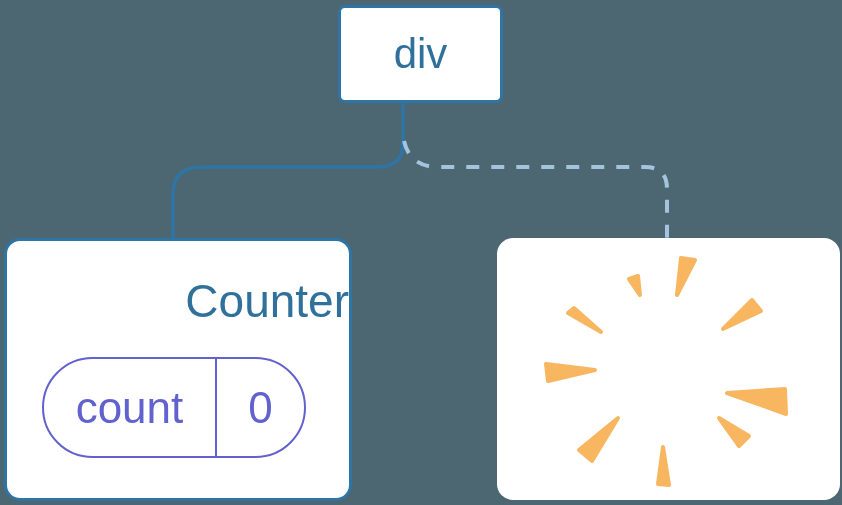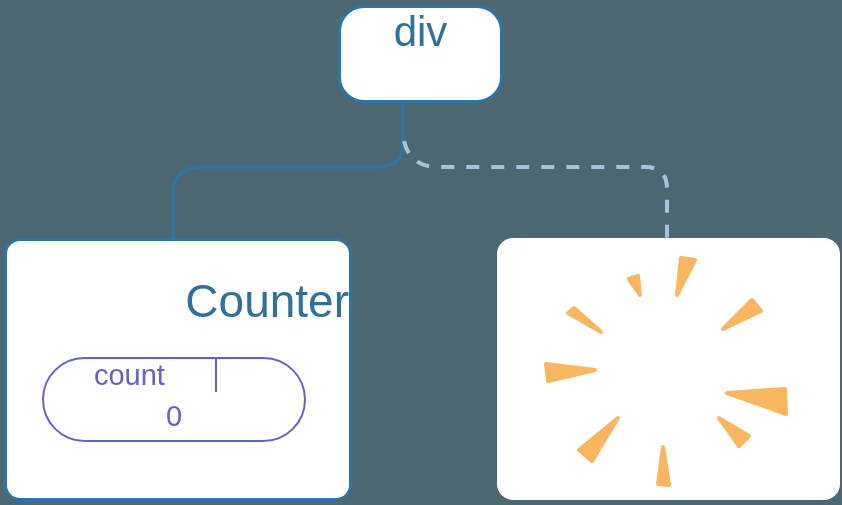--- a/index.html
+++ b/index.html
@@ -32,48 +32,47 @@
     stroke:var(--dashed-line);stroke-width:4px;stroke-dasharray:13 12;
   }
   .node{
     position:absolute;
     background:var(--node-bg);
     box-sizing:border-box;
   }
   .root-node{
     left:338px;top:5px;width:165px;height:98px;
     border:3px solid var(--node-border);
-    border-radius:26px;
-    display:flex;align-items:flex-start;justify-content:center;
+    border-radius:7px;
+    display:flex;align-items:center;justify-content:center;
     font-size:42px;color:var(--node-text);
   }
   .counter-node{
     left:4px;top:238px;width:348px;height:263px;
     border:3px solid var(--node-border);
     border-radius:16px;
   }
   .node-title{
     margin-top:37px;
     text-align:right;
     font-size:46px;
     color:var(--node-text);
     line-height:1;
   }
   .state-pill{
     position:absolute;
     left:35px;top:116px;
-    width:264px;height:85px;
+    width:264px;height:101px;
     box-sizing:border-box;
     border:2px solid var(--state-accent);
     border-radius:52px;
     display:flex;
     color:var(--state-accent);
-    font-size:29px;
+    font-size:44px;
     background:var(--node-bg);
-    flex-direction:column;
   }
   .state-name{
     width:66.5%;
     display:flex;align-items:center;justify-content:center;
     border-right:2px solid var(--state-accent);
     box-sizing:border-box;
   }
   .state-value{
     flex:1;
     display:flex;align-items:center;justify-content:center;

